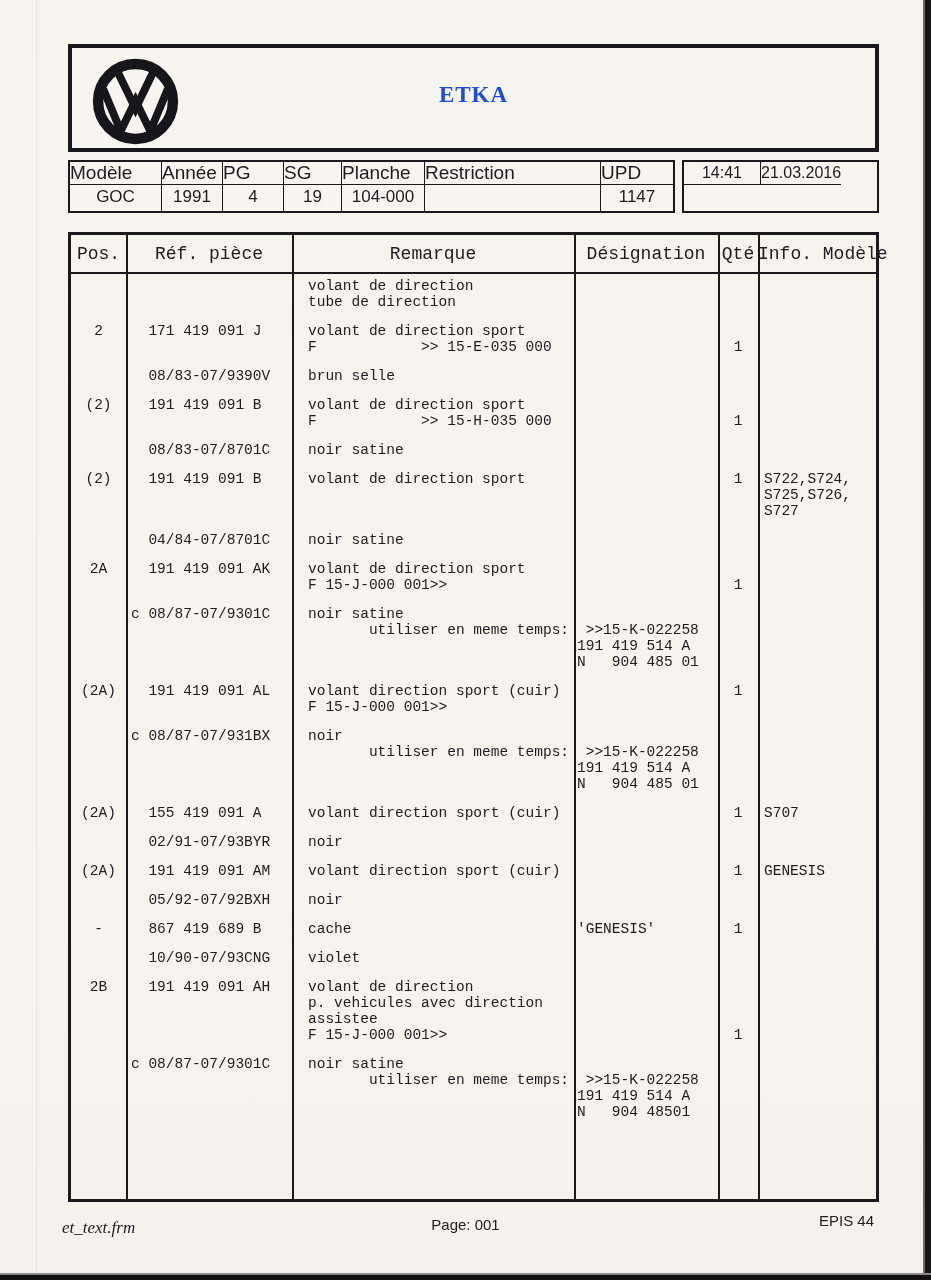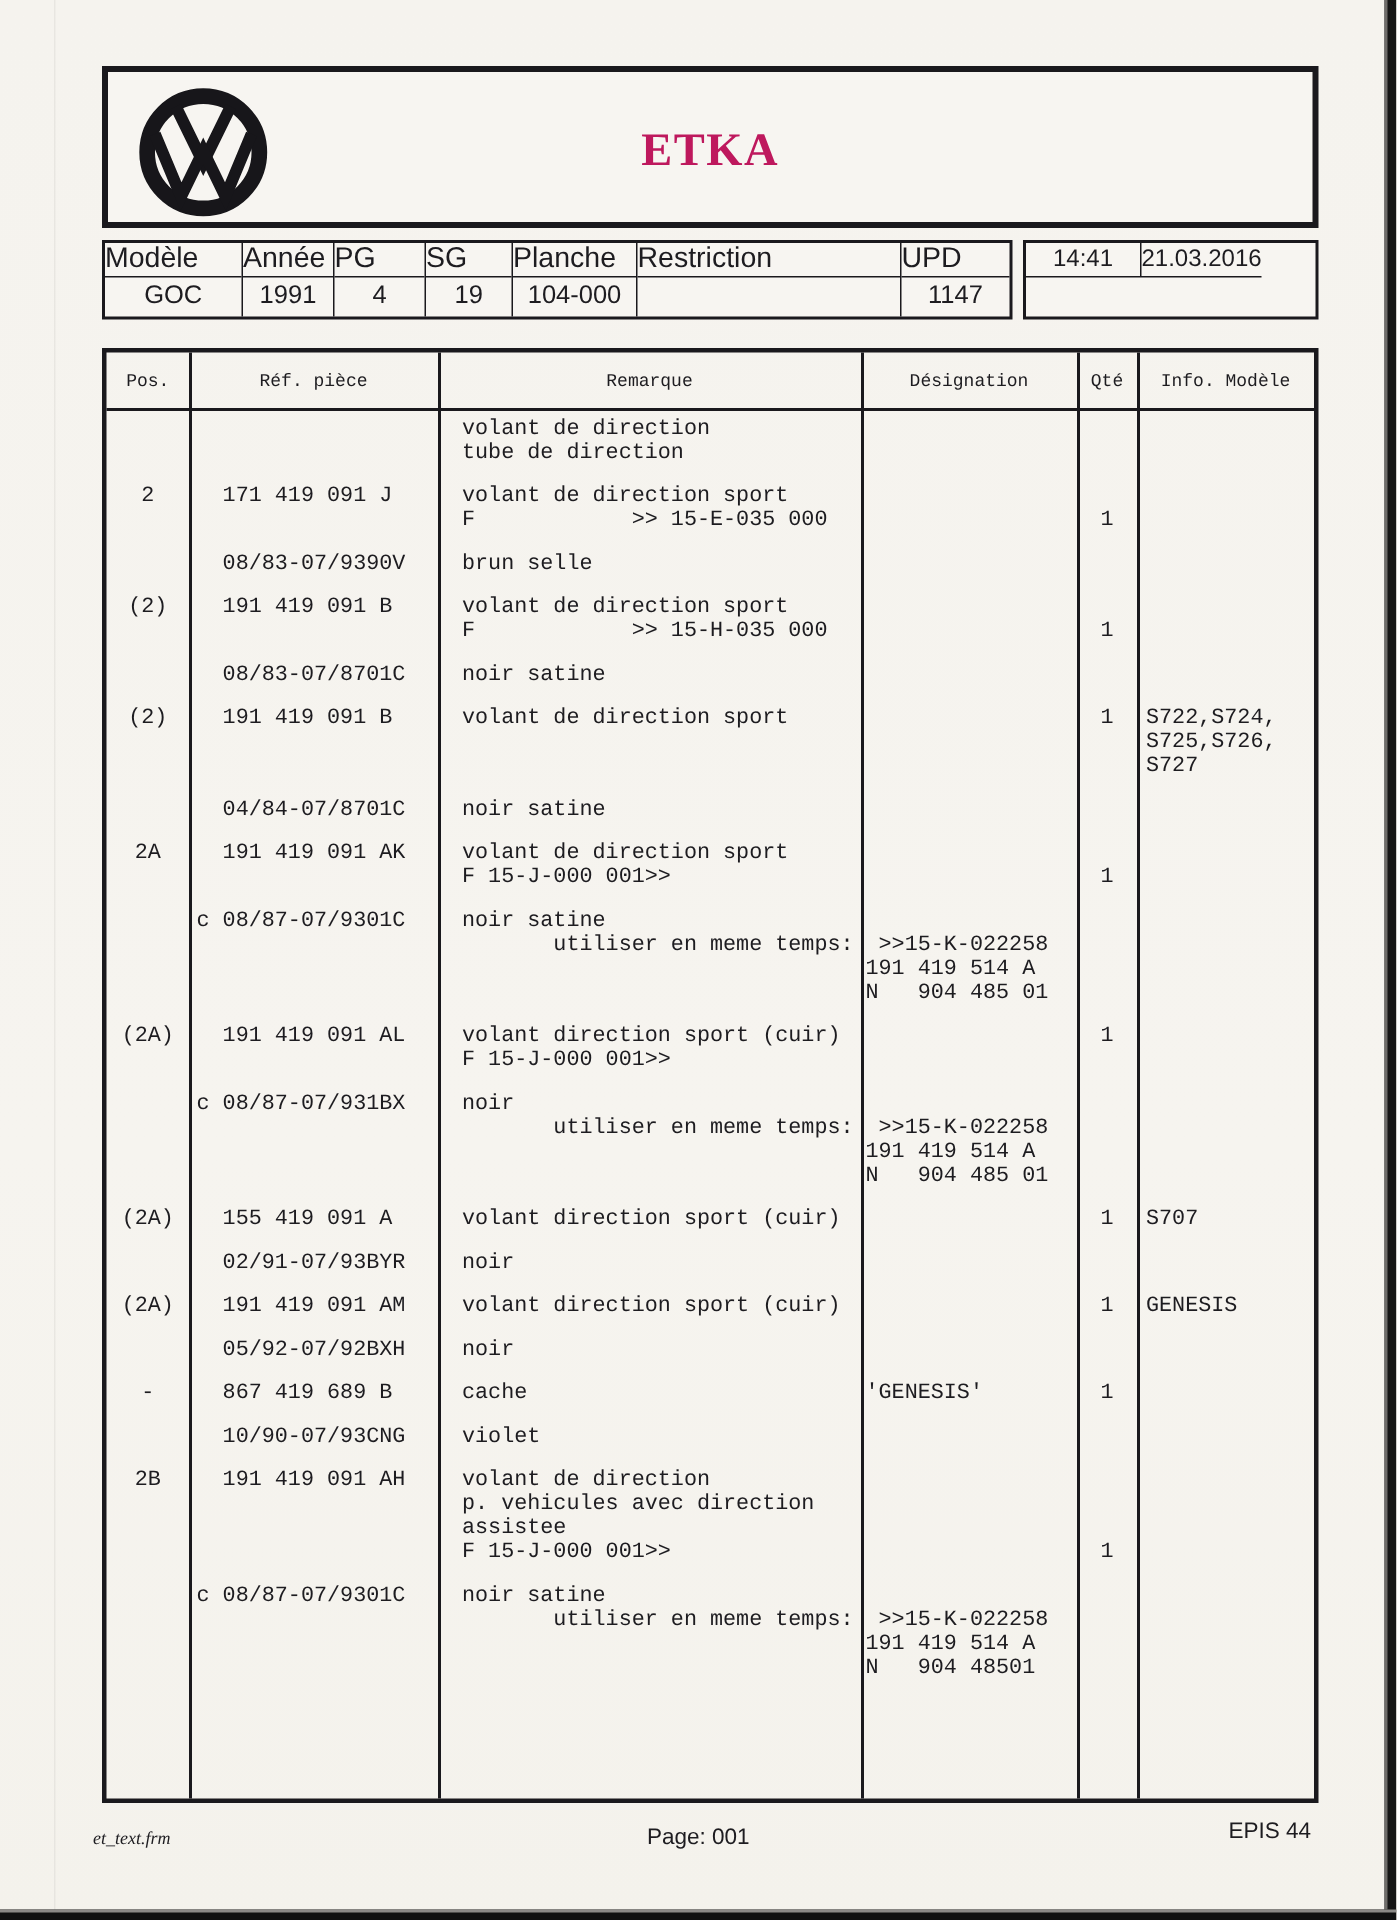--- a/index.html
+++ b/index.html
@@ -15,22 +15,22 @@
   .edge-bottom { position:absolute; left:0; bottom:0; width:100%; height:7px;
     background:#101010; border-top:2px solid #8b8986; }
   .edge-left-shade { position:absolute; left:36px; top:0; width:1px; height:100%;
     background:rgba(0,0,0,0.05); }
 
   
   .header-box { position:absolute; left:68px; top:44px; width:811px; height:108px;
     border:4px solid #1a191d; background:#f7f5f1; }
   .vw-logo { position:absolute; left:20px; top:10px; }
   .etka-title { position:absolute; left:0; right:0; top:34px; text-align:center;
-    font-family:"Liberation Serif",serif; font-weight:bold; font-size:31px;
-    letter-spacing:1px; color:#be185d; }
+    font-family:"Liberation Serif",serif; font-weight:bold; font-size:23px;
+    letter-spacing:1px; color:#1d4ed8; }
 
   
   .meta { position:absolute; left:68px; top:160px; width:811px; height:53px; display:flex; }
   .meta-left { display:flex; border:2.5px solid #1a191d; background:#f7f5f1; }
   .mcol { display:flex; flex-direction:column; border-right:1.5px solid #1a191d; }
   .mcol:last-child { border-right:none; }
   .mlabel { height:23px; border-bottom:1.5px solid #1a191d; text-align:left;
     font-family:"Liberation Sans",sans-serif; font-size:19px; line-height:22px; }
   .mvalue { flex:1; text-align:center; font-family:"Liberation Sans",sans-serif;
     font-size:17px; line-height:23px; }
@@ -46,34 +46,34 @@
     font-size:16px; line-height:21px; }
   .mr-empty { flex:1; }
 
   
   .parts { position:absolute; left:68px; top:232px; width:811px; height:970px;
     border:3px solid #1a191d; background:transparent; }
   .vline { position:absolute; top:0; bottom:0; width:1.5px; background:#1a191d; }
   .vl-1{left:55px}.vl-2{left:221px}.vl-3{left:503px}.vl-4{left:647px}.vl-5{left:687px}
   .pgrid { display:grid; grid-template-columns:55px 166px 282px 144px 40px 1fr; }
   .phead { height:39px; border-bottom:2px solid #1a191d; position:relative; z-index:1; }
-  .phead .hcell { text-align:center; font-size:12px; line-height:38px; white-space:pre; }
+  .phead .hcell { text-align:center; font-size:18px; line-height:38px; white-space:pre; }
   .pbody { padding-top:4px; }
   .prow { margin-bottom:13px; }
   .pcell { white-space:pre; font-size:14.5px; line-height:16px; }
   .c-pos  { text-align:center; }
   .c-ref  { padding-left:5px; }
   .c-des  { padding-left:16px; }
   .c-rem  { padding-left:3px; }
   .c-qty  { text-align:center; }
   .c-info { padding-left:6px; }
 
   
   .f-left { position:absolute; left:62px; top:1218px;
-    font-family:"Liberation Serif",serif; font-style:italic; font-size:12px; }
+    font-family:"Liberation Serif",serif; font-style:italic; font-size:17px; }
   .f-center { position:absolute; left:0; right:0; top:1216px; text-align:center;
     font-family:"Liberation Sans",sans-serif; font-size:15px; }
   .f-right { position:absolute; right:57px; top:1212px;
     font-family:"Liberation Sans",sans-serif; font-size:15px; }
 </style>
 </head>
 <body>
 
 <div class="page">
 

